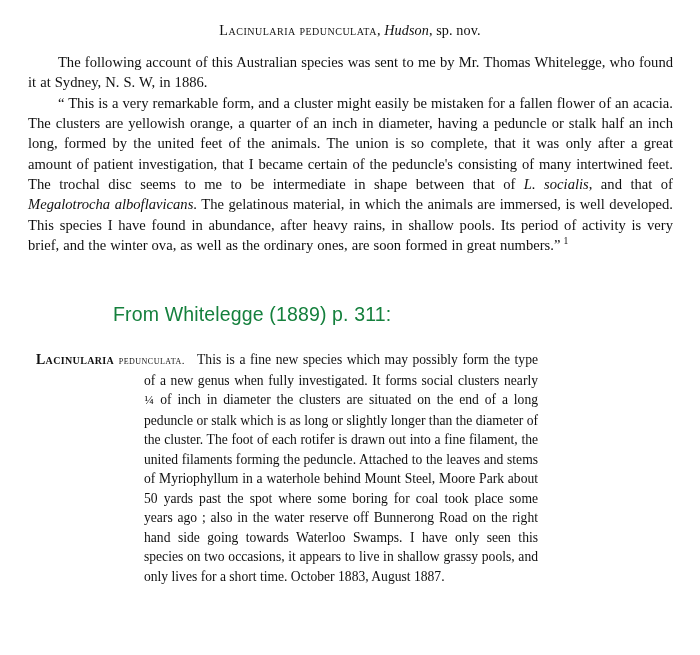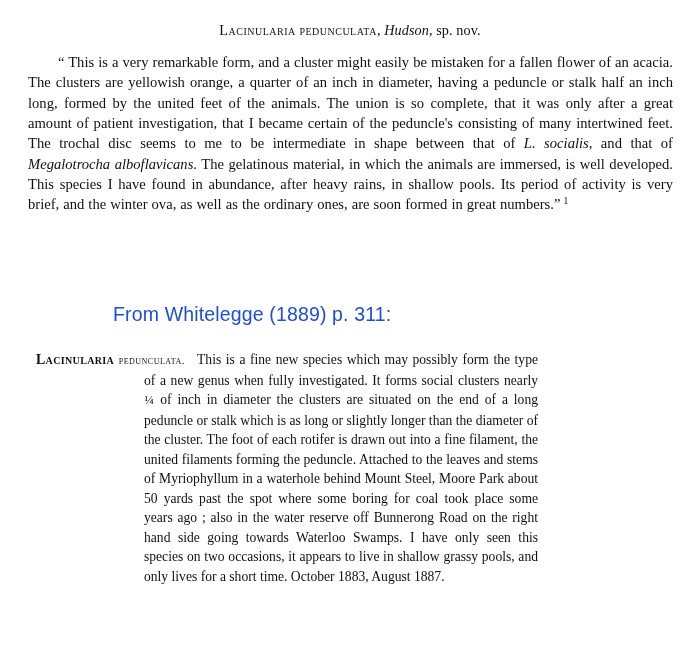--- a/index.html
+++ b/index.html
@@ -71,21 +71,21 @@
   }
 
   
   .source-heading {
     position: absolute;
     left: 113px;
     top: 303px;
     font-family: "Liberation Sans", "DejaVu Sans", sans-serif;
     font-size: 19.5px;
     font-weight: 400;
-    color: #1d4ed8;
+    color: #15803d;
     letter-spacing: 0.15px;
     white-space: nowrap;
   }
 
   
   .whitelegge-block {
     position: absolute;
     left: 36px;
     top: 350px;
     width: 502px;
@@ -124,20 +124,23 @@
 </head>
 <body>
 
 <div class="page">
 
   <div class="species-title">
     <span class="genus">Lacinularia</span><span>&nbsp;</span><span class="epithet">pedunculata</span><span>,</span><span>&nbsp;</span><span class="authority">Hudson</span><span class="rank">, sp. nov.</span>
   </div>
 
   <div class="quote-block">
+    <p>
+      <span>The following account of this Australian species was sent to me by Mr. Thomas Whitelegge, who found it at Sydney, N. S. W, in 1886.</span>
+    </p>
     <p><span>“ This is a very remarkable form, and a cluster might easily be mistaken for a fallen flower of an acacia.   The clusters are yellowish orange, a quarter of an inch in diameter, having a peduncle or stalk half an inch long, formed by the united feet of the animals. The union is so complete, that it was only after a great amount of patient investigation, that I became certain of the peduncle's consisting of many intertwined feet.   The trochal disc seems to me to be intermediate in shape between that of </span><i>L. socialis</i><span>, and that of </span><i>Megalotrocha alboflavicans</i><span>.   The gelatinous material, in which the animals are immersed, is well developed.   This species I have found in abundance, after heavy rains, in shallow pools.   Its period of activity is very brief, and the winter ova, as well as the ordinary ones, are soon formed in great numbers.”</span><span class="fn-ref">1</span>
     </p>
   </div>
 
   <div class="source-heading">From Whitelegge (1889) p. 311:</div>
 
   <div class="whitelegge-block">
     <p><span class="wl-genus">Lacinularia</span><span>&nbsp;</span><span class="wl-epithet">pedunculata.</span><span class="wl-gap"></span><span>This is a fine new species which may possibly form the type of a new genus when fully investigated. It forms social clusters nearly </span><span class="frac">¼</span><span> of inch in diameter the clusters are situated on the end of a long peduncle or stalk which is as long or slightly longer than the diameter of the cluster.   The foot of each rotifer is drawn out into a fine filament, the united filaments forming the peduncle. Attached to the leaves and stems of Myriophyllum in a waterhole behind Mount Steel, Moore Park about 50 yards past the spot where some boring for coal took place some years ago ; also in the water reserve off Bunnerong Road on the right hand side going towards Waterloo Swamps. I have only seen this species on two occasions, it appears to live in shallow grassy pools, and only lives for a short time.   October 1883, August 1887.</span>
     </p>
   </div>

